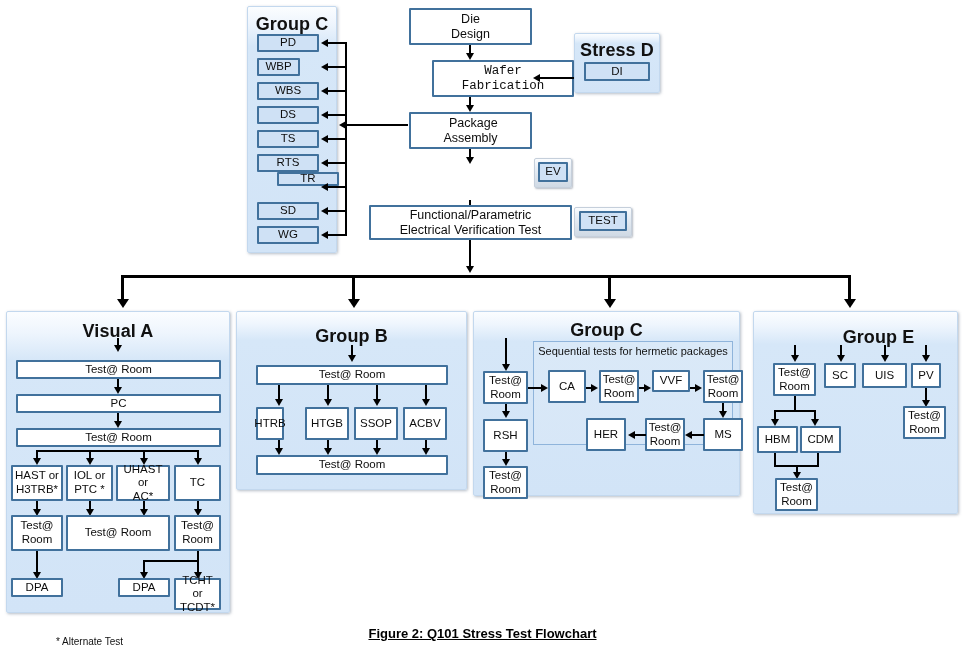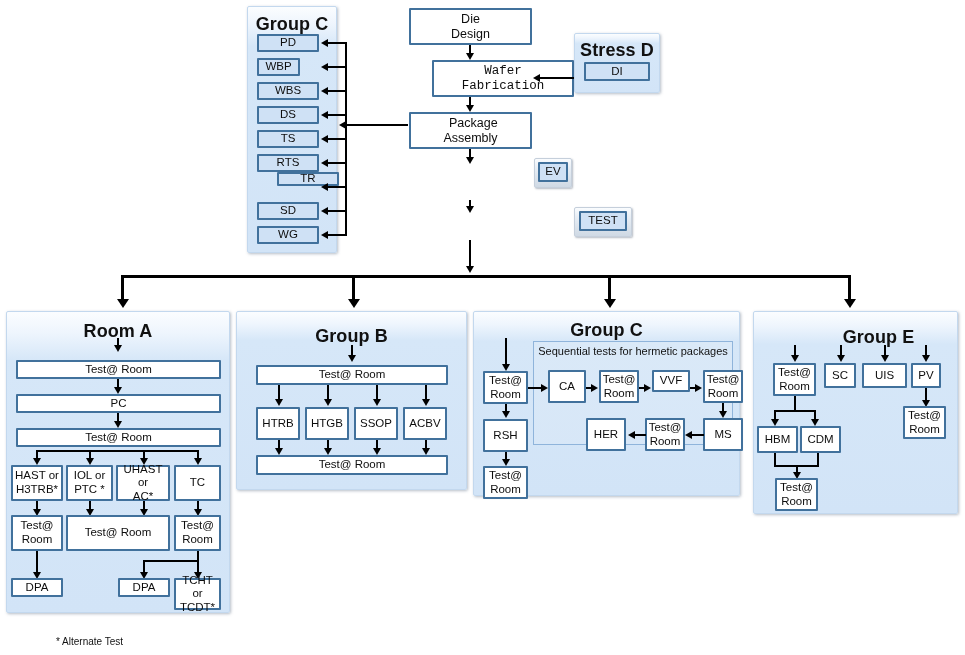--- a/index.html
+++ b/index.html
@@ -176,20 +176,24 @@
   </div>
   <div class="ln vl" style="left:469px; top:149px; height:9px;"></div>
   <div class="ar ar-d" style="left:465.5px; top:157px;"></div>
 
   <div class="ln vl" style="left:469px; top:200px; height:8px;"></div>
   <div class="ar ar-d" style="left:465.5px; top:206px;"></div>
 
   <div class="badge-plate" style="left:534px; top:158px; width:38px; height:30px;"></div>
   <div class="box blue" style="left:538px; top:162px; width:30px; height:20px; font-size:11.5px;">EV</div>
 
+  <div class="box flow" style="left:369px; top:205px; width:203px; height:35px;">
+    <span style="white-space:pre-line;">Functional/Parametric
+Electrical Verification Test</span>
+  </div>
 
   <div class="badge-plate" style="left:574px; top:207px; width:58px; height:30px;"></div>
   <div class="box blue" style="left:579px; top:211px; width:48px; height:20px; font-size:11.5px;">TEST</div>
 
   <div class="panel" style="left:574px; top:33px; width:86px; height:60px;"></div>
   <div class="panel-title" style="left:574px; top:40px; width:86px;">Stress D</div>
   <div class="box blue" style="left:584px; top:62px; width:66px; height:19px;">DI</div>
 
   <div class="ln vl" style="left:469px; top:240px; height:28px;"></div>
   <div class="ar ar-d" style="left:465.5px; top:266px;"></div>
@@ -202,21 +206,21 @@
   <div class="ln vl-lg" style="left:352px; top:275px; height:26px;"></div>
   <div class="ar ar-d-lg" style="left:347.5px; top:299px;"></div>
 
   <div class="ln vl-lg" style="left:608px; top:275px; height:26px;"></div>
   <div class="ar ar-d-lg" style="left:603.5px; top:299px;"></div>
 
   <div class="ln vl-lg" style="left:848px; top:275px; height:26px;"></div>
   <div class="ar ar-d-lg" style="left:843.5px; top:299px;"></div>
 
   <div class="panel" style="left:6px; top:311px; width:224px; height:302px;"></div>
-  <div class="panel-title" style="left:6px; top:321px; width:224px;">Room A</div>
+  <div class="panel-title" style="left:6px; top:321px; width:224px;">Visual A</div>
 
   <div class="ln vl" style="left:117px; top:338px; height:8px;"></div>
   <div class="ar ar-d" style="left:113.5px; top:345px;"></div>
 
   <div class="box" style="left:16px; top:360px; width:205px; height:19px;">Test@ Room</div>
   <div class="ln vl" style="left:117px; top:379px; height:9px;"></div>
   <div class="ar ar-d" style="left:113.5px; top:387px;"></div>
 
   <div class="box" style="left:16px; top:394px; width:205px; height:19px;">PC</div>
   <div class="ln vl" style="left:117px; top:413px; height:9px;"></div>
@@ -300,21 +304,21 @@
   <div class="ln hl" style="left:278px; top:385px; width:0px;"></div>
   <div class="ln vl" style="left:278px; top:385px; height:16px;"></div>
   <div class="ar ar-d" style="left:274.5px; top:399px;"></div>
   <div class="ln vl" style="left:327px; top:385px; height:16px;"></div>
   <div class="ar ar-d" style="left:323.5px; top:399px;"></div>
   <div class="ln vl" style="left:376px; top:385px; height:16px;"></div>
   <div class="ar ar-d" style="left:372.5px; top:399px;"></div>
   <div class="ln vl" style="left:425px; top:385px; height:16px;"></div>
   <div class="ar ar-d" style="left:421.5px; top:399px;"></div>
 
-  <div class="box" style="left:256px; top:407px; width:44px; height:33px;">HTRB</div>
+  <div class="box" style="left:256px; top:407px; width:28px; height:33px;">HTRB</div>
   <div class="box" style="left:305px; top:407px; width:44px; height:33px;">HTGB</div>
   <div class="box" style="left:354px; top:407px; width:44px; height:33px;">SSOP</div>
   <div class="box" style="left:403px; top:407px; width:44px; height:33px;">ACBV</div>
 
   <div class="ln vl" style="left:278px; top:440px; height:10px;"></div>
   <div class="ar ar-d" style="left:274.5px; top:448px;"></div>
   <div class="ln vl" style="left:327px; top:440px; height:10px;"></div>
   <div class="ar ar-d" style="left:323.5px; top:448px;"></div>
   <div class="ln vl" style="left:376px; top:440px; height:10px;"></div>
   <div class="ar ar-d" style="left:372.5px; top:448px;"></div>
@@ -428,14 +432,15 @@
   <div class="ln vl" style="left:817px; top:453px; height:12px;"></div>
   <div class="ln hl" style="left:774px; top:465px; width:45px;"></div>
   <div class="ln vl" style="left:796px; top:465px; height:9px;"></div>
   <div class="ar ar-d" style="left:792.5px; top:472px;"></div>
 
   <div class="box" style="left:775px; top:478px; width:43px; height:33px;">
     <span style="white-space:pre-line;">Test@
 Room</span>
   </div>
 
+  <div class="caption" style="top:626px;">Figure 2:  Q101 Stress Test Flowchart</div>
 
 </div>
 
 </body></html>

